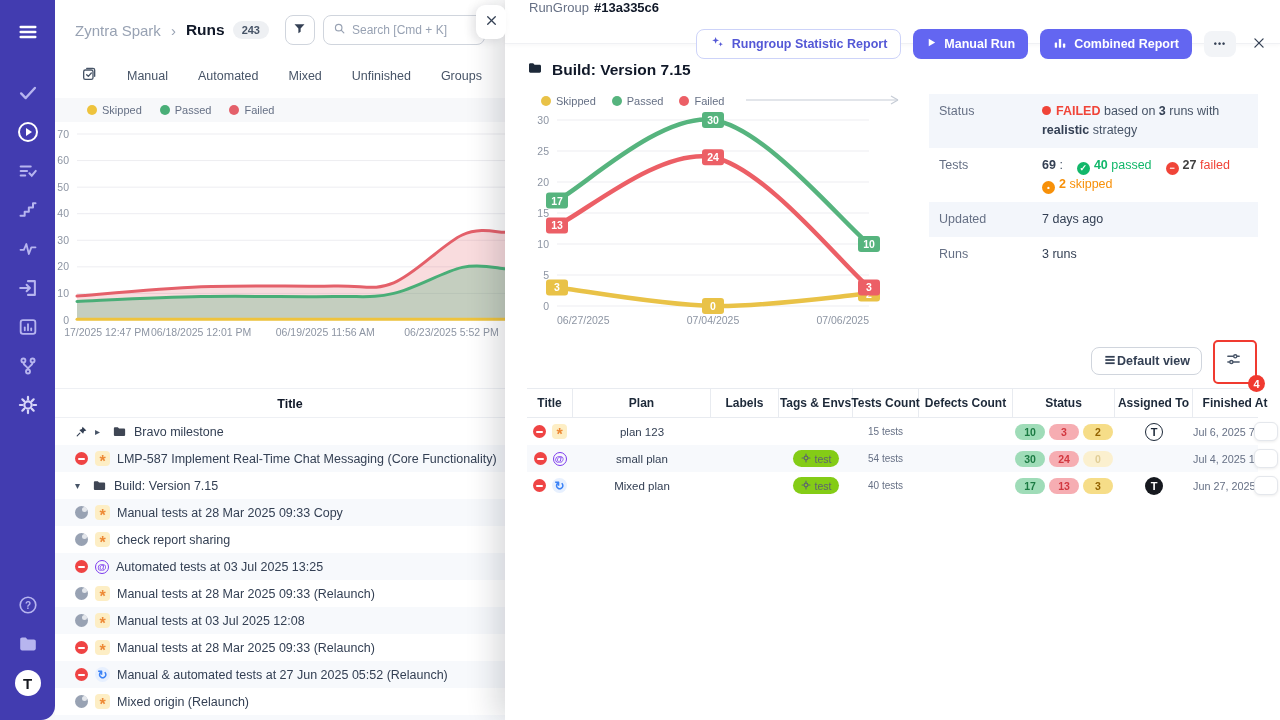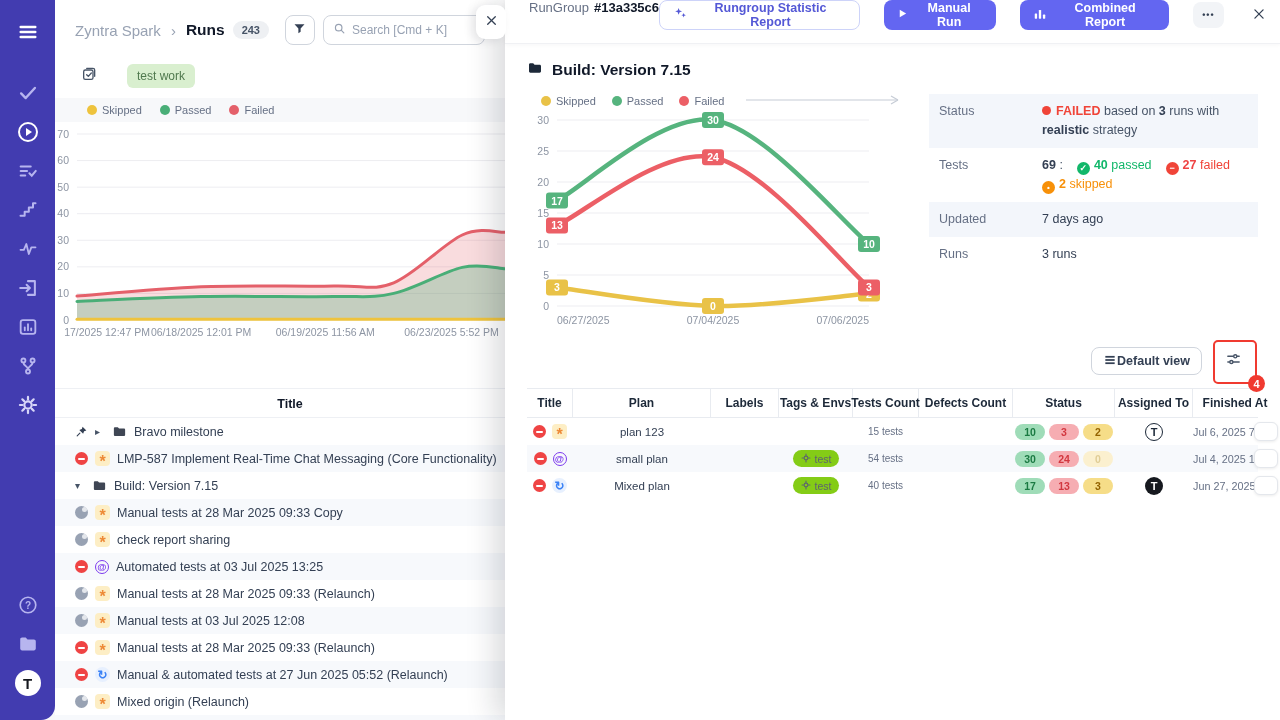--- a/index.html
+++ b/index.html
@@ -69,21 +69,21 @@
 
   
   .drawer { position:absolute; left:505px; top:0; width:775px; height:720px; background:#fff; z-index:10;
     box-shadow:-10px 0 28px rgba(16,24,40,.16); }
   .edge-close { position:absolute; left:-29px; top:5px; width:30px; height:34px; background:#fff; border:none;
     border-radius:9px; box-shadow:-4px 2px 10px rgba(16,24,40,.10); display:flex; align-items:center; justify-content:center; }
   .dr-header { height:44px; display:flex; align-items:flex-start; padding:0 14px 0 24px;
     border-bottom:1px solid #f0f1f4; box-shadow:0 1px 4px rgba(16,24,40,.04); background:#fff; }
   .dr-id-label { color:#667085; font-size:13px; }
   .dr-id { color:#101828; font-size:13px; font-weight:700; margin-left:5px; }
-  .dr-actions { margin-left:auto; display:flex; gap:24px; align-items:center; }
+  .dr-actions { margin-left:auto; display:flex; gap:12px; align-items:center;margin-top:29px; }
   .btn { height:30px; border-radius:8px; display:flex; align-items:center; gap:7px; padding:0 13px;
     font-size:12.5px; font-weight:600; }
   .btn-outline { background:#fff; border:1px solid #cdd3f9; color:#5458d6; }
   .btn-filled { background:#6366f1; border:none; color:#fff; }
   .btn-more { background:#f2f4f7; border:none; width:32px; height:26px; border-radius:8px; color:#344054;
     font-size:9px; letter-spacing:1px; display:flex; align-items:center; justify-content:center; font-weight:800; }
   .btn-close { background:none; border:none; display:flex; align-items:center; margin-left:4px; }
 
   .dr-body { padding:0 22px; }
   .group-title { display:flex; align-items:center; gap:9px; margin-top:16px; font-size:15.5px; font-weight:700; color:#101828; }
@@ -91,21 +91,21 @@
   .chart-wrap { width:392px; flex:none; }
   .details { flex:1; margin:12px 0 0 10px; font-size:12.5px; }
   .detail-row { display:flex; padding:8px 10px; min-height:30px; }
   .detail-row.alt { background:#f3f6fb; }
   .detail-label { width:103px; color:#667085; flex:none; padding-top:2px; font-size:12.5px; }
   .detail-value { color:#475467; line-height:1.5; }
   .dot-failed { display:inline-block; width:9px; height:9px; border-radius:50%; background:#f04438; margin-right:5px; }
   .t-failed-big { color:#f04438; font-weight:800; }
   .t-bold { color:#344054; font-weight:700; }
   .t-pass { color:#12b76a; font-weight:700; } .t-pass-l { color:#12b76a; }
-  .t-fail { color:#ef4444; font-weight:700;text-align:center; } .t-fail-l { color:#f04438; }
+  .t-fail { color:#404040; font-weight:700;text-align:center; } .t-fail-l { color:#f04438; }
   .t-skip { color:#f79009; font-weight:700; } .t-skip-l { color:#f79009; }
   .grp { margin-right:14px; white-space:nowrap; }
   .ic { display:inline-flex; width:13px; height:13px; border-radius:50%; align-items:center; justify-content:center;
     color:#fff; font-size:9px; font-weight:bold; vertical-align:-2px; margin-right:4px; }
   .ic-pass { background:#12b76a; } .ic-fail { background:#f04438; } .ic-skip { background:#f79009; font-size:8px; }
 
   .view-bar { display:flex; justify-content:flex-end; align-items:center; gap:14px; margin-top:10px; padding-right:8px; }
   .btn-view { height:28px; border:1px solid #d0d5dd; background:#fff; border-radius:8px; font-size:12.5px; font-weight:600;
     color:#344054; display:flex; align-items:center; padding:0 11px; }
   .ann-wrap { position:relative; }
@@ -285,20 +285,27 @@
   </header>
 
   <div class="tabs">
     <span><svg width="16" height="16" viewBox="0 0 24 24">
           <g stroke="#475467" stroke-width="2" fill="none" stroke-linecap="round" stroke-linejoin="round">
             <rect x="4" y="6" width="14" height="14" rx="2.5"></rect>
             <path d="M8.5 13l2.5 2.5 4.5-5"></path>
             <path d="M8.5 3.5H18c1.4 0 2.5 1.1 2.5 2.5v9.5"></path>
           </g>
         </svg></span>
+    <div id="tabs" style="display:flex;gap:30px;">
+        <span class="tab">Manual</span>
+        <span class="tab">Automated</span>
+        <span class="tab">Mixed</span>
+        <span class="tab">Unfinished</span>
+        <span class="tab">Groups</span>
+      </div>
     <span class="tab-pill">test work</span>
   </div>
 
   <div class="legend-row" id="legend-left">
       <span class="lg-item">
         <i class="lg-dot" style="background: rgb(238, 195, 61);"></i>
         <span>Skipped</span>
       </span>
       <span class="lg-item">
         <i class="lg-dot" style="background: rgb(73, 174, 119);"></i>

